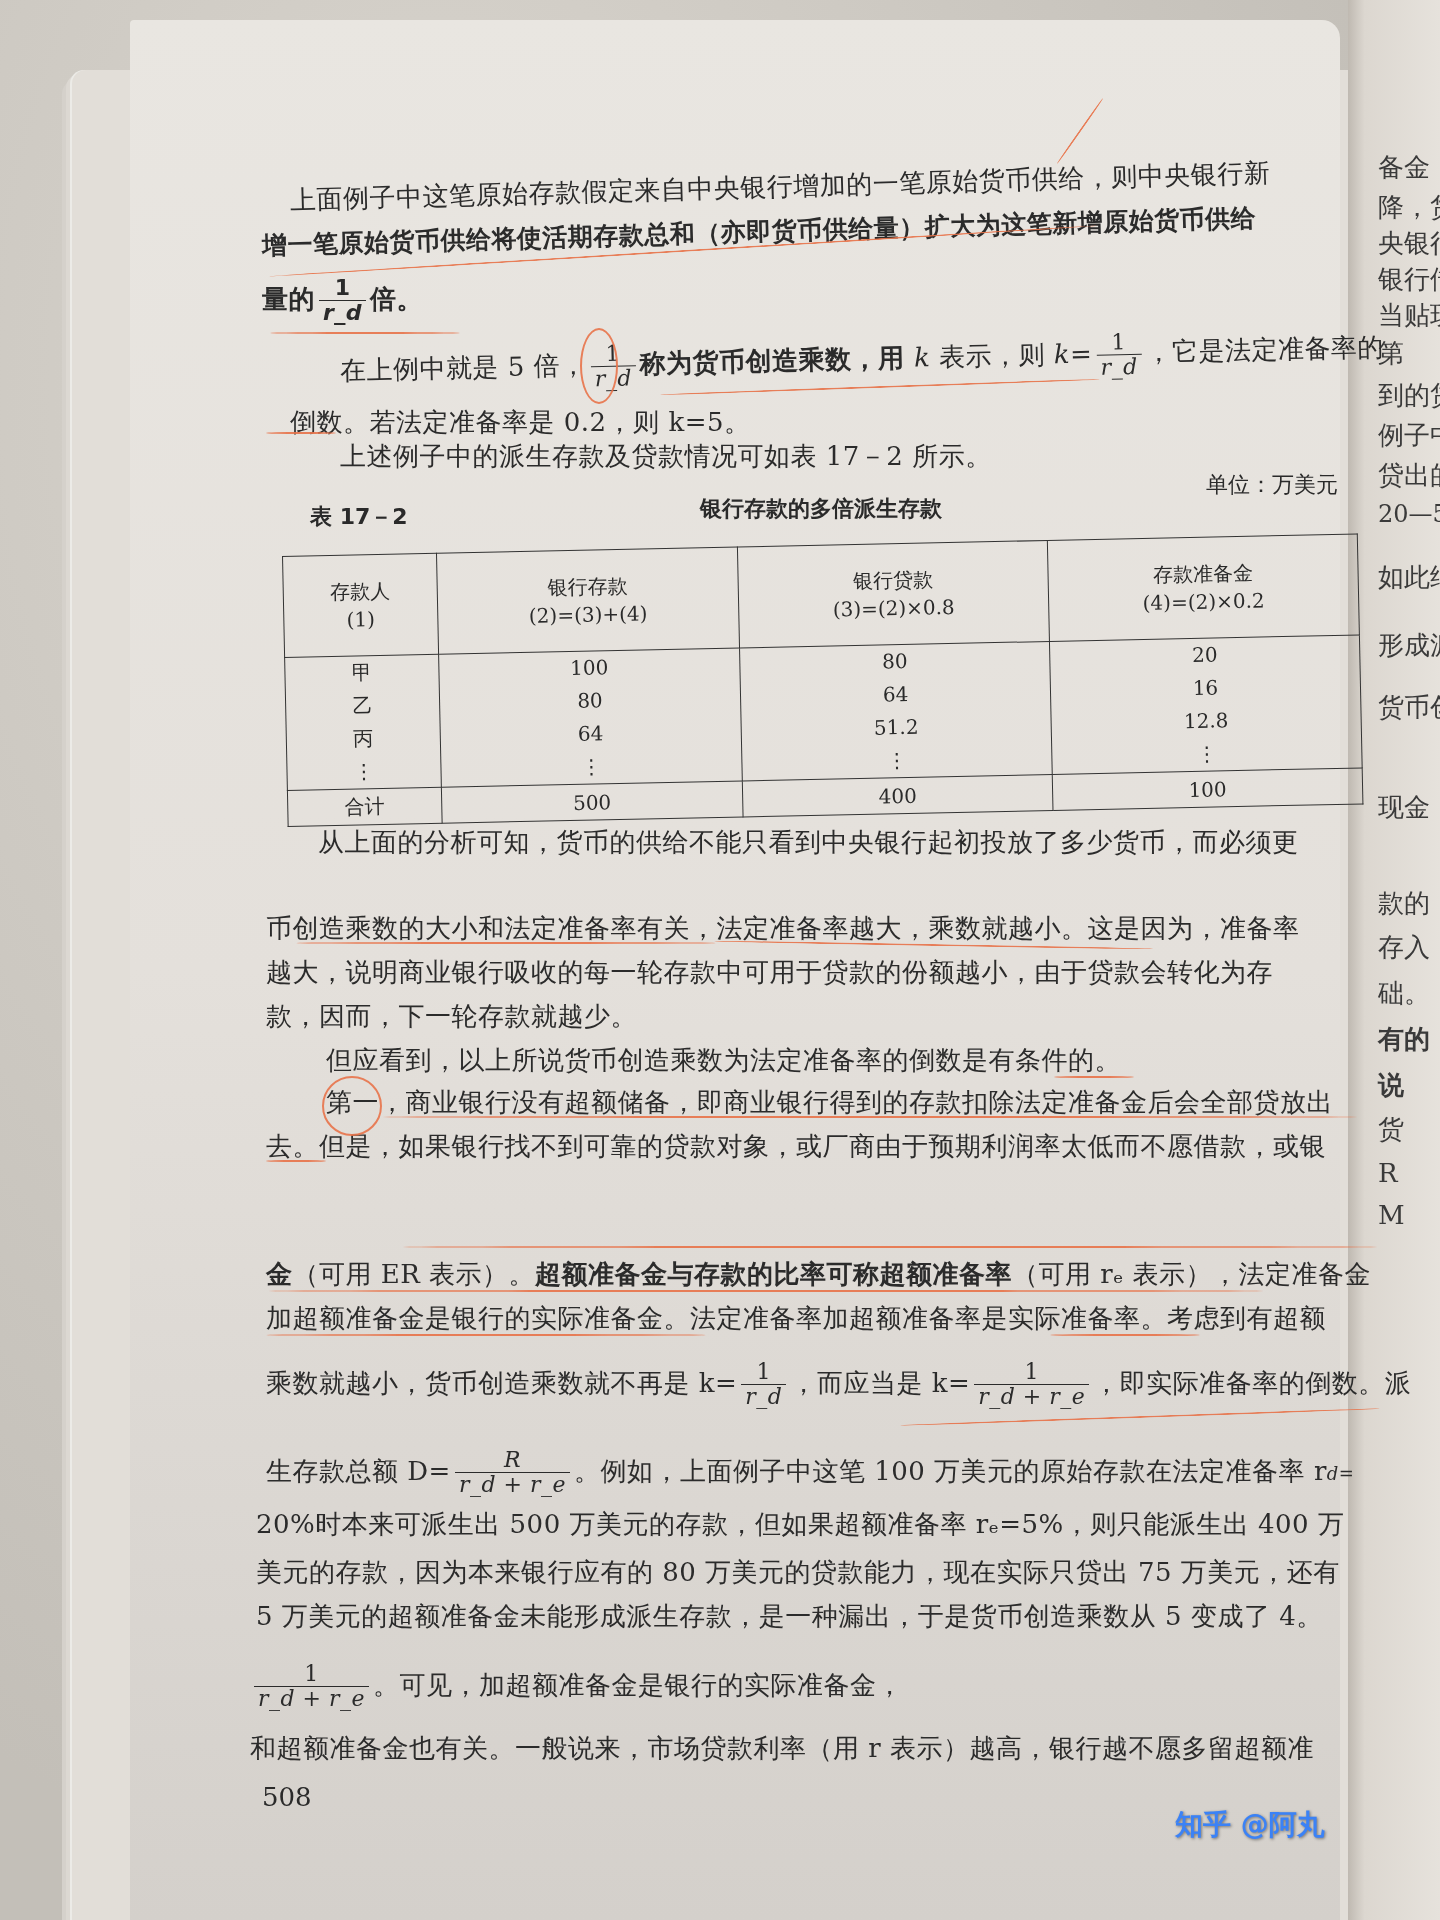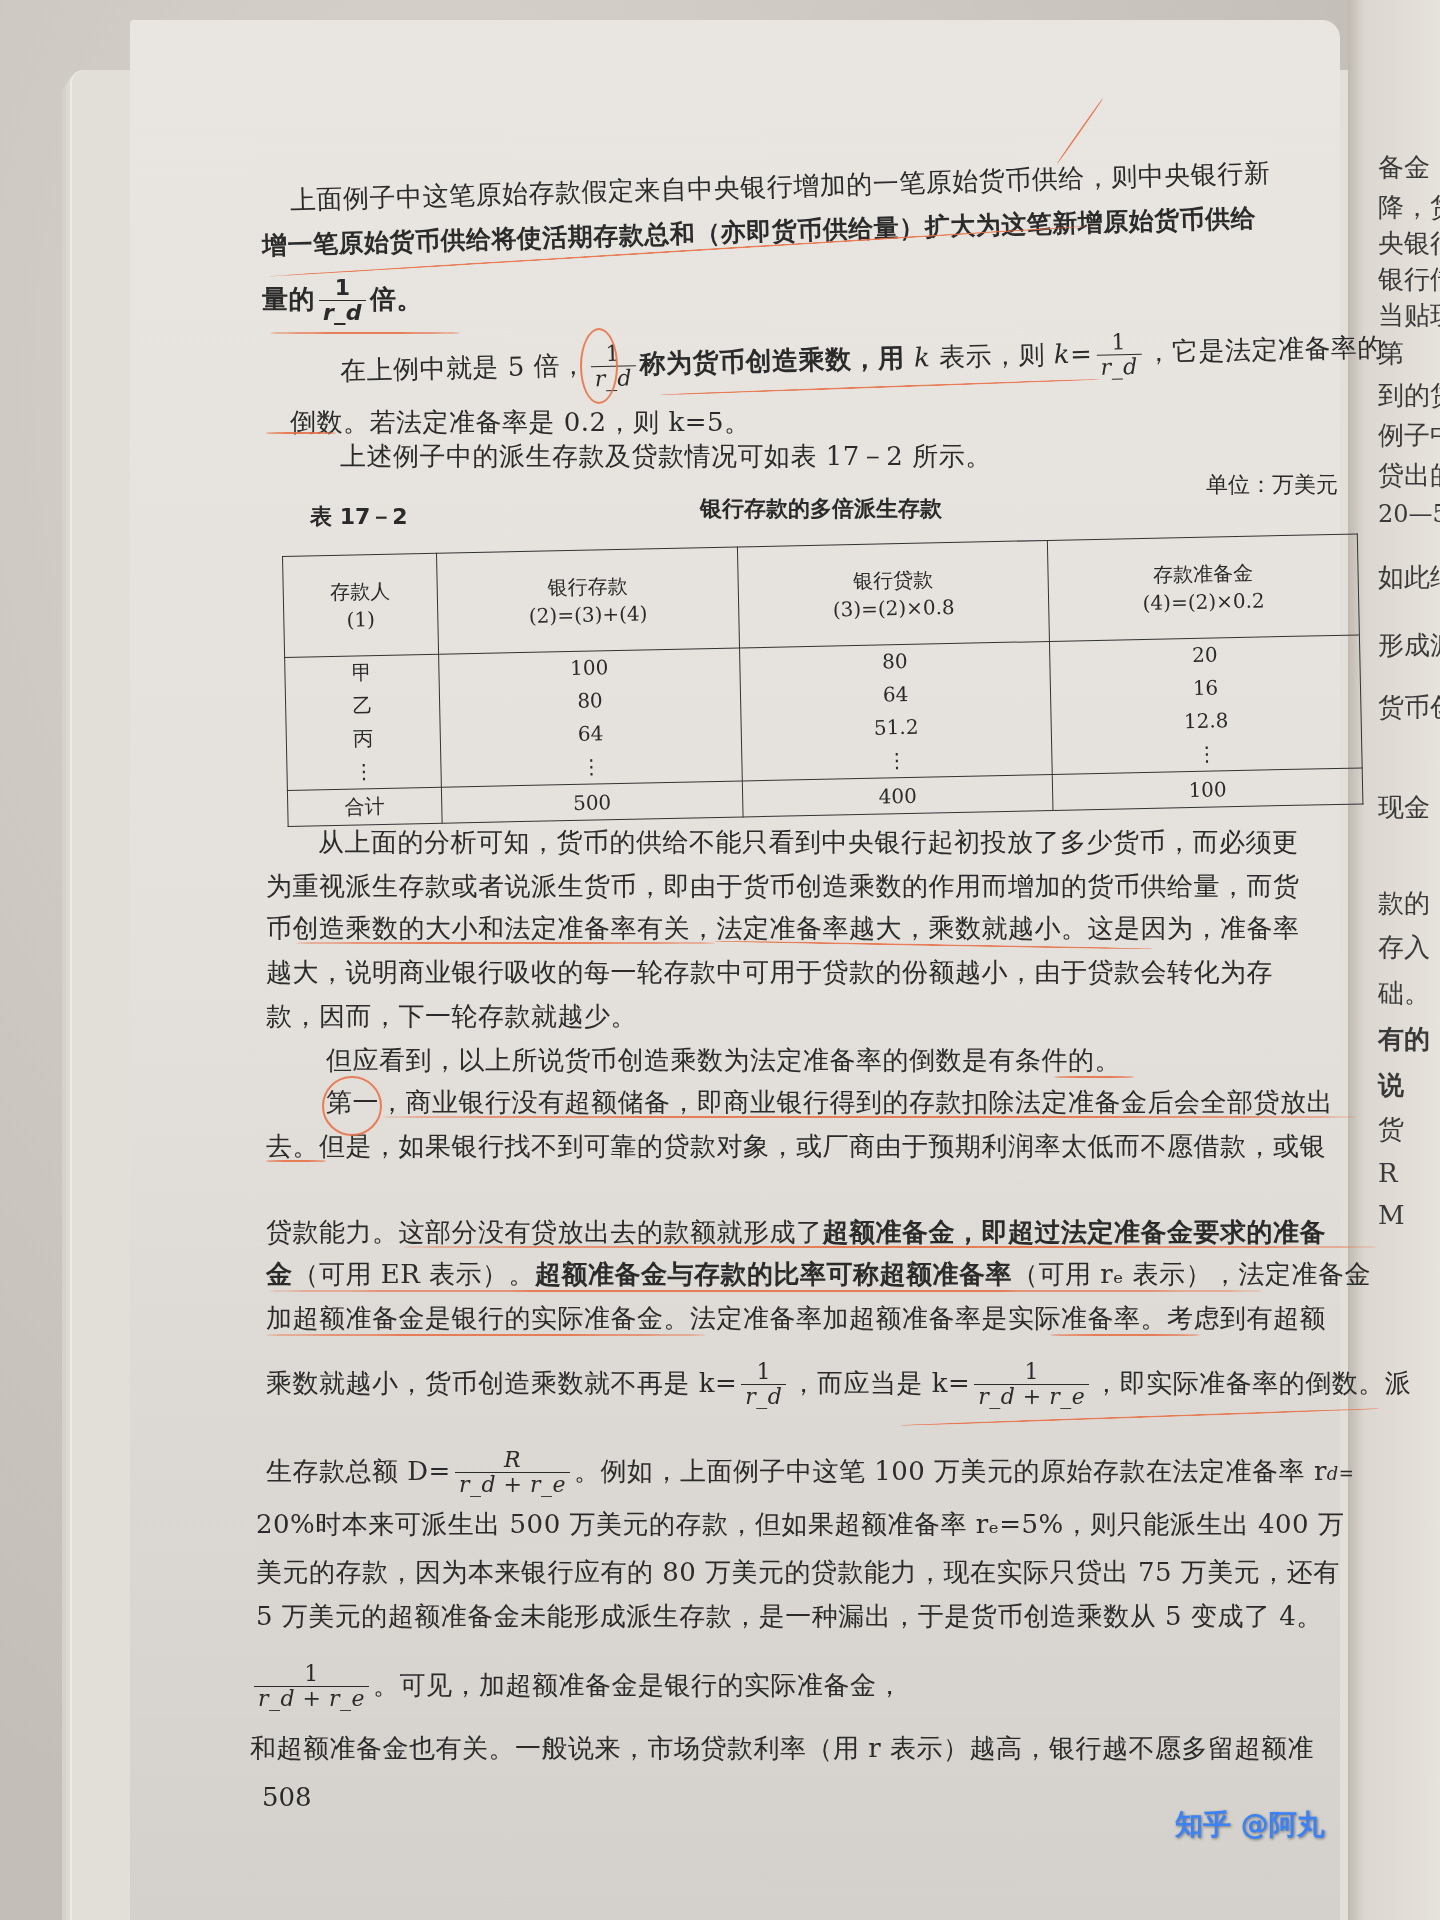--- a/index.html
+++ b/index.html
@@ -145,32 +145,28 @@
     <tr style="height:36px">
       <td>合计</td>
       <td>500</td>
       <td>400</td>
       <td>100</td>
     </tr>
   </tbody>
     </table>
 
   <div class="line" style="left:318px;top:826px">从上面的分析可知，货币的供给不能只看到中央银行起初投放了多少货币，而必须更</div>
-  <div class="line" style="left:266px;top:870px">为重视派生存款或者说派生货币，即由于货币创造乘数的作用而增加的货币供给量，而货</div>
   <div class="line" style="left:266px;top:912px">币创造乘数的大小和法定准备率有关，法定准备率越大，乘数就越小。这是因为，准备率</div>
   <div class="line" style="left:266px;top:956px">越大，说明商业银行吸收的每一轮存款中可用于贷款的份额越小，由于贷款会转化为存</div>
   <div class="line" style="left:266px;top:1000px">款，因而，下一轮存款就越少。</div>
 
   <div class="line" style="left:326px;top:1044px">但应看到，以上所说货币创造乘数为法定准备率的倒数是有条件的。</div>
 
   <div class="line" style="left:326px;top:1086px">第一，商业银行没有超额储备，即商业银行得到的存款扣除法定准备金后会全部贷放出</div>
   <div class="line" style="left:266px;top:1130px">去。但是，如果银行找不到可靠的贷款对象，或厂商由于预期利润率太低而不愿借款，或银</div>
-  <div class="line" style="left:266px;top:1216px">
-    <span>贷款能力。这部分没有贷放出去的款额就形成了</span><span class="bold">超额准备金，即超过法定准备金要求的准备</span>
-  </div>
   <div class="line" style="left:266px;top:1258px">
     <span class="bold">金</span><span>（可用 ER 表示）。</span><span class="bold">超额准备金与存款的比率可称超额准备率</span><span>（可用 rₑ 表示），法定准备金</span>
   </div>
   <div class="line" style="left:266px;top:1302px">加超额准备金是银行的实际准备金。法定准备率加超额准备率是实际准备率。考虑到有超额</div>
   <div class="line" style="left:266px;top:1360px">
     <span>乘数就越小，货币创造乘数就不再是 k=</span><span class="frac">
         <span class="num">1</span>
         <span class="den">r_d</span>
       </span><span>，而应当是 k=</span><span class="frac">
         <span class="num">1</span>

